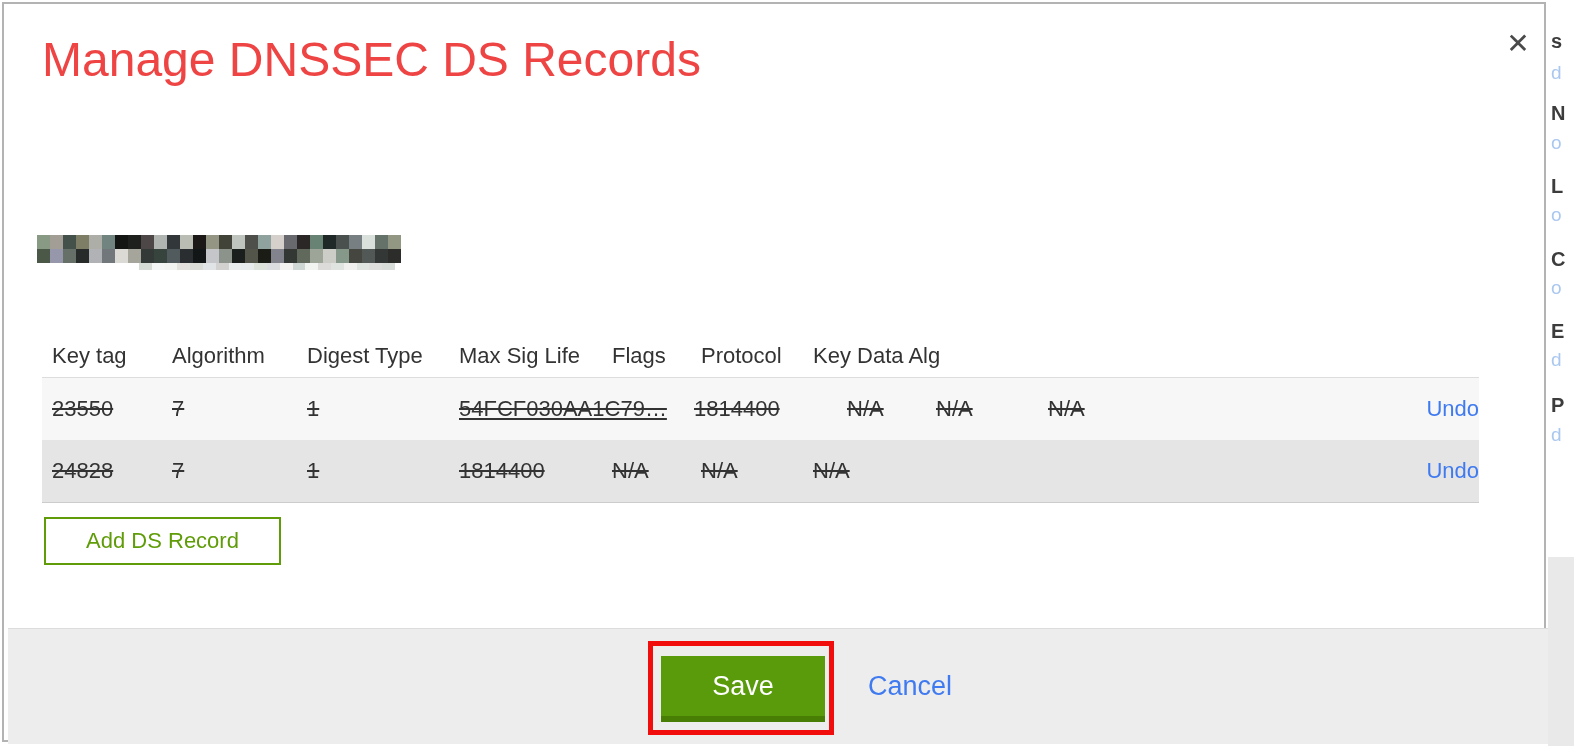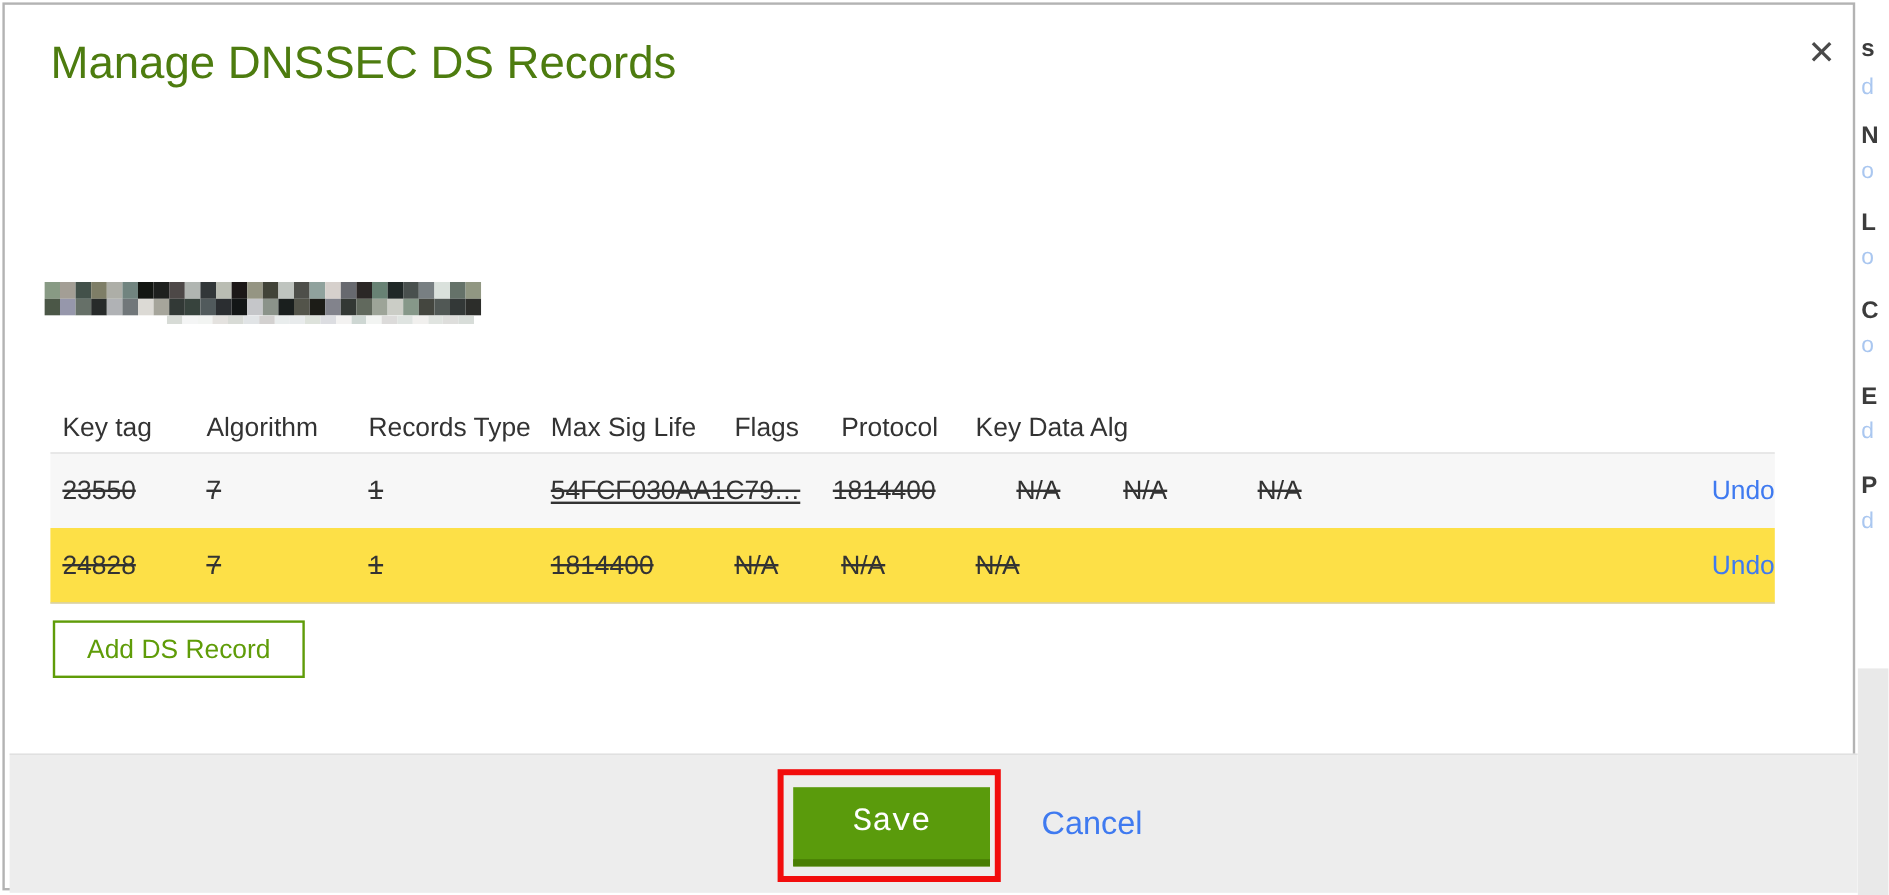--- a/index.html
+++ b/index.html
@@ -7,21 +7,21 @@
     position:relative;width:1574px;height:746px;overflow:hidden;
     font-family:"Liberation Sans","DejaVu Sans",sans-serif;background:#fff;
   }
   
   .modal{
     position:absolute;left:2px;top:2px;width:1544px;height:740px;
     box-sizing:border-box;border:2px solid #b3b3b3;background:#fff;
   }
   .modal-title{
     position:absolute;left:38px;top:28px;
-    font-size:38px;font-weight:300;color:#4d7c0f;letter-spacing:0px;
+    font-size:48px;font-weight:300;color:#ef4444;letter-spacing:0px;
   }
   .close-btn{
     position:absolute;left:1496px;top:22px;width:36px;height:36px;
     font-size:28px;font-weight:700;color:#4a4a4a;text-align:center;line-height:36px;
     cursor:pointer;user-select:none;
   }
   
   .redacted{
     position:absolute;left:33px;top:231px;width:364px;height:28px;
     display:flex;flex-wrap:wrap;overflow:hidden;
@@ -37,57 +37,57 @@
     position:absolute;left:38px;top:286px;font-size:24px;color:#2e2e2e;
   }
   
   .ds-table{position:absolute;left:38px;top:330px;width:1437px;}
   .thead{display:flex;height:43px;align-items:center;font-size:22px;color:#333;}
   .trow{
     display:flex;height:63px;align-items:center;font-size:22px;color:#333;
     box-sizing:border-box;
   }
   .trow.odd{background:#f7f7f7;border-top:1px solid #ddd;}
-  .trow.even{background:#fde047;border-bottom:1px solid #ccc;}
+  .trow.even{background:#e5e5e5;border-bottom:1px solid #ccc;}
   .c0{width:120px;padding-left:10px;box-sizing:content-box;}
   .c1{width:135px;}
   .c2{width:152px;}
   .c3{width:235px;}
   .c4{width:153px;}
   .c5{width:89px;}
   .c6{width:112px;}
   .c7{width:154px;}
   .c8{flex:1;}
   .c9{width:77px;text-align:right;}
   .struck{text-decoration:line-through;}
   .struck-digest{text-decoration:line-through underline;}
   .undo-link{color:var(--blue,#3f7af0);cursor:pointer;}
   
   .add-btn{
-    position:absolute;left:40px;top:513px;width:210px;height:48px;
+    position:absolute;left:40px;top:513px;width:237px;height:48px;
     box-sizing:border-box;border:2px solid var(--green,#5f9c08);background:#fff;
     color:var(--green,#5f9c08);font-size:22px;text-align:center;line-height:44px;
     cursor:pointer;
   }
   
   .footer{
     position:absolute;left:4px;top:624px;width:1540px;height:116px;
     background:#ededed;border-top:1px solid #dcdcdc;box-sizing:border-box;
   }
   .annotation-box{
     position:absolute;left:644px;top:637px;width:186px;height:94px;
     box-sizing:border-box;border:5px solid var(--red,#f20d0d);z-index:5;
     pointer-events:none;
   }
   .save-btn{
     position:absolute;left:657px;top:652px;width:164px;height:66px;
     box-sizing:border-box;background:var(--save-green,#5a9b0c);
     border:none;border-bottom:6px solid #497e04;
     color:#fff;font-size:27px;text-align:center;line-height:58px;cursor:pointer;z-index:4;
-    font-family:Liberation Mono, monospace;
+    font-family:Liberation Sans, sans-serif;
   }
   .cancel-link{
     position:absolute;left:833px;top:667px;font-size:27px;
     color:var(--blue,#3f7af0);cursor:pointer;z-index:4;margin-left:31px;
   }
   
   .right-strip{
     position:absolute;left:1548px;top:0;width:26px;height:746px;background:#fff;overflow:hidden;
   }
   .right-strip-gray{
@@ -203,21 +203,21 @@
         <div class="px" style="background: rgb(188, 196, 187);"></div>
         <div class="px" style="background: rgb(183, 184, 178);"></div>
         <div class="px" style="background: rgb(170, 181, 172);"></div>
       </div>
 
 
     <div class="ds-table">
       <div class="thead" id="table-head">
           <div class="c0">Key tag</div>
           <div class="c1">Algorithm</div>
-          <div class="c2">Records Type</div>
+          <div class="c2">Digest Type</div>
           <div class="c4">Max Sig Life</div>
           <div class="c5">Flags</div>
           <div class="c6">Protocol</div>
           <div class="c7">Key Data Alg</div>
           <div class="c9"></div>
         </div>
       <div id="table-body">
           <div class="trow odd">
             <div class="c0"><span class="struck">23550</span></div>
             <div class="c1"><span class="struck">7</span></div>

